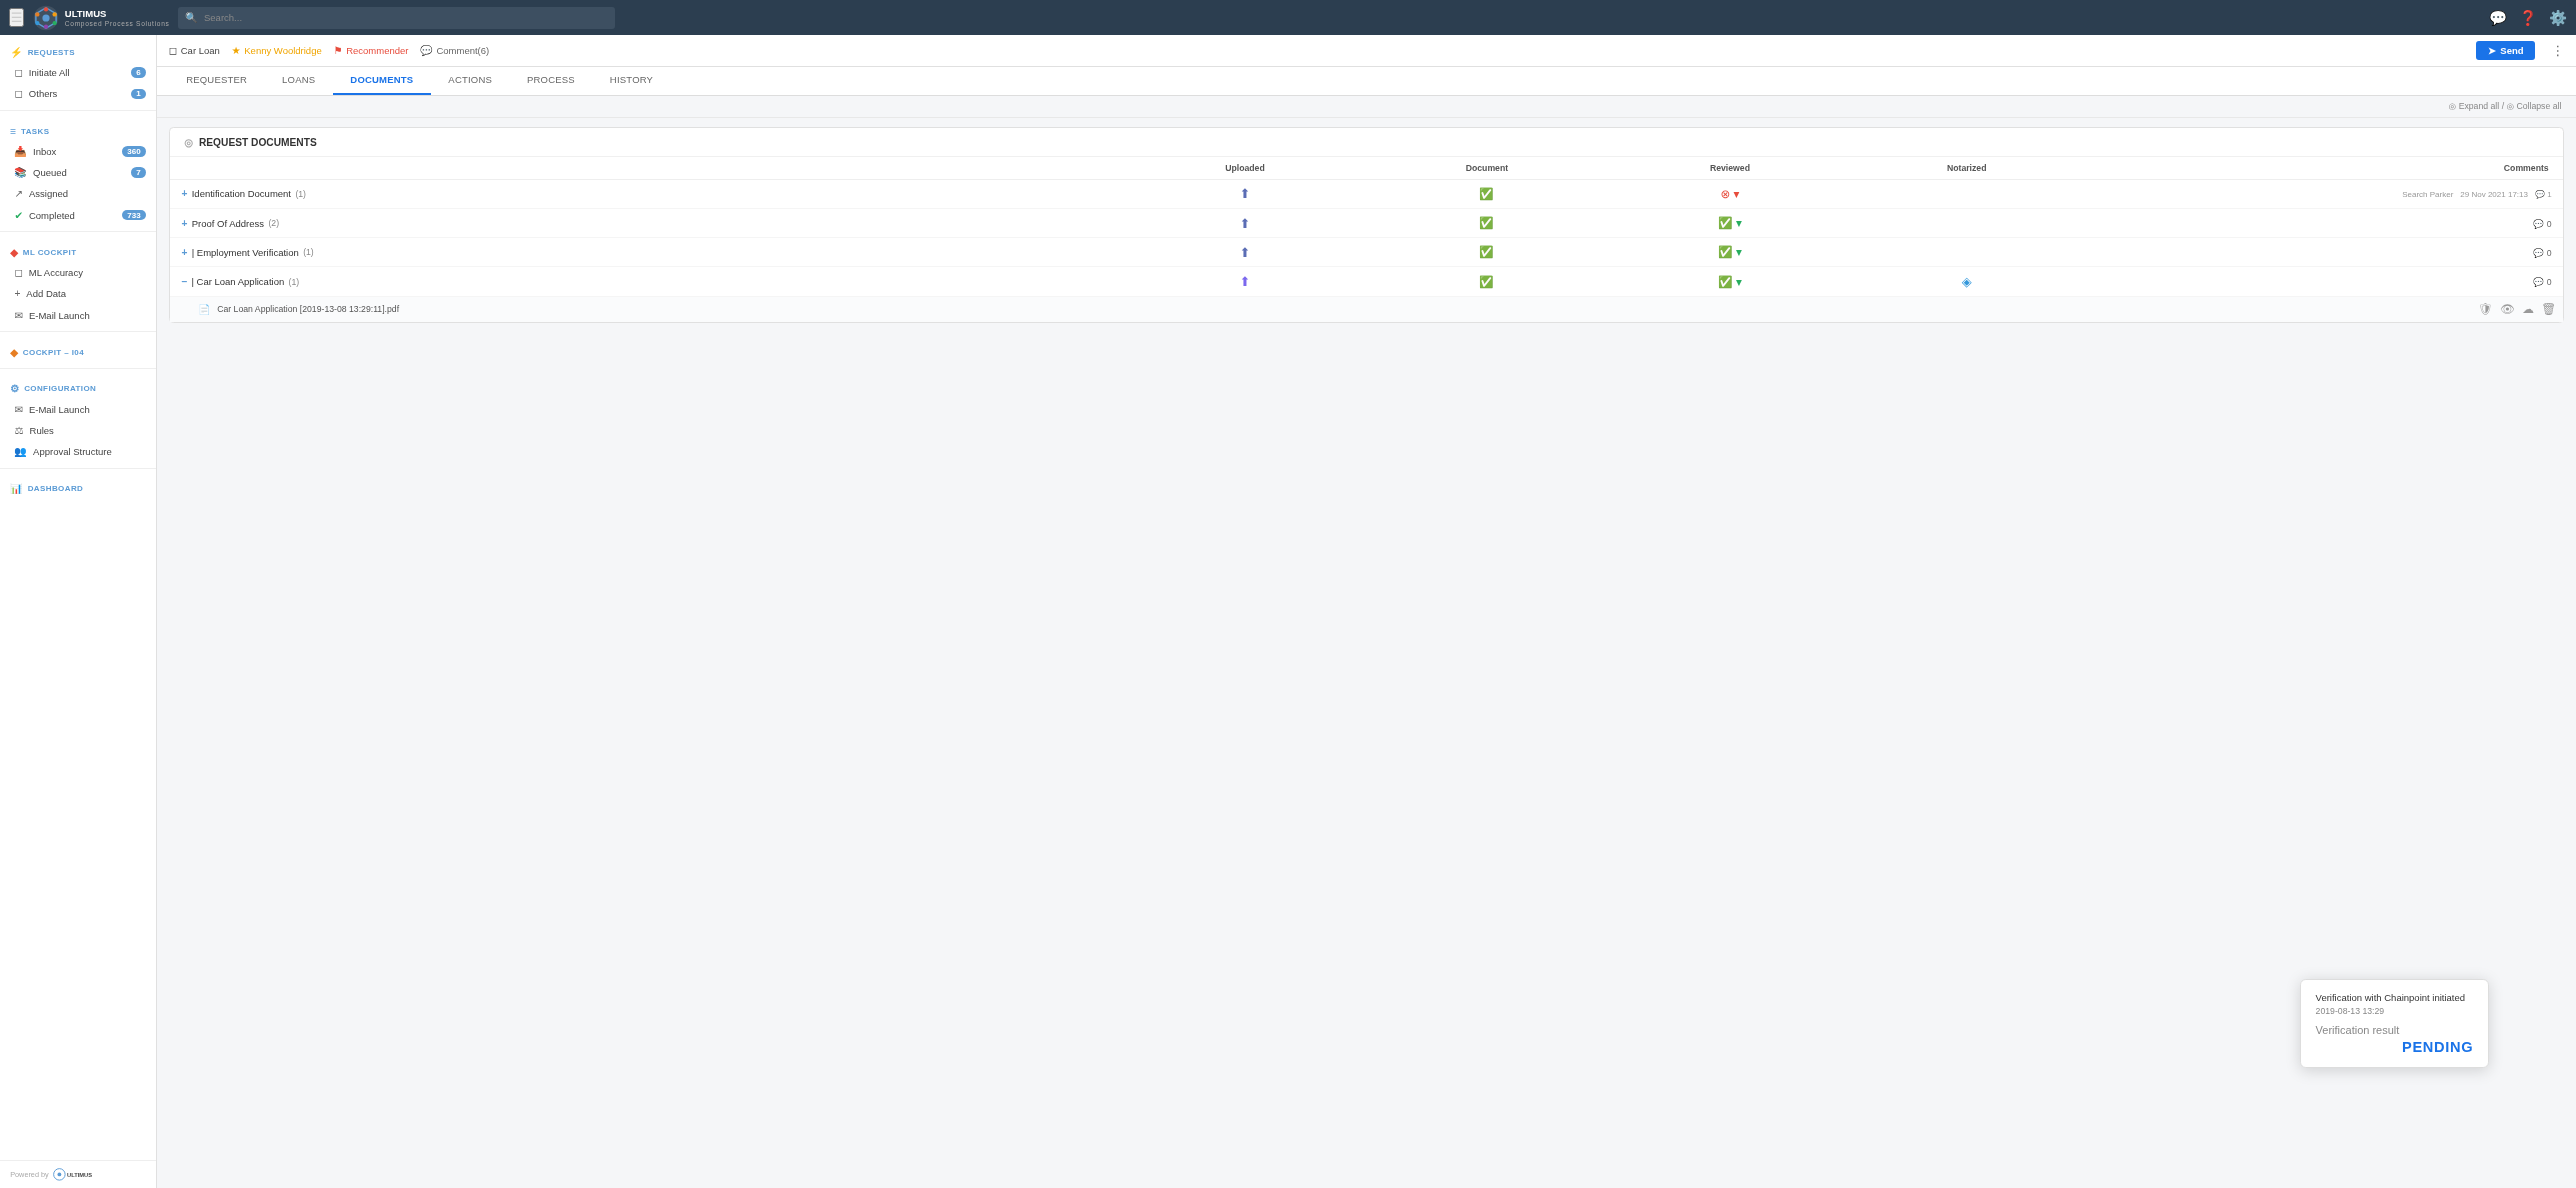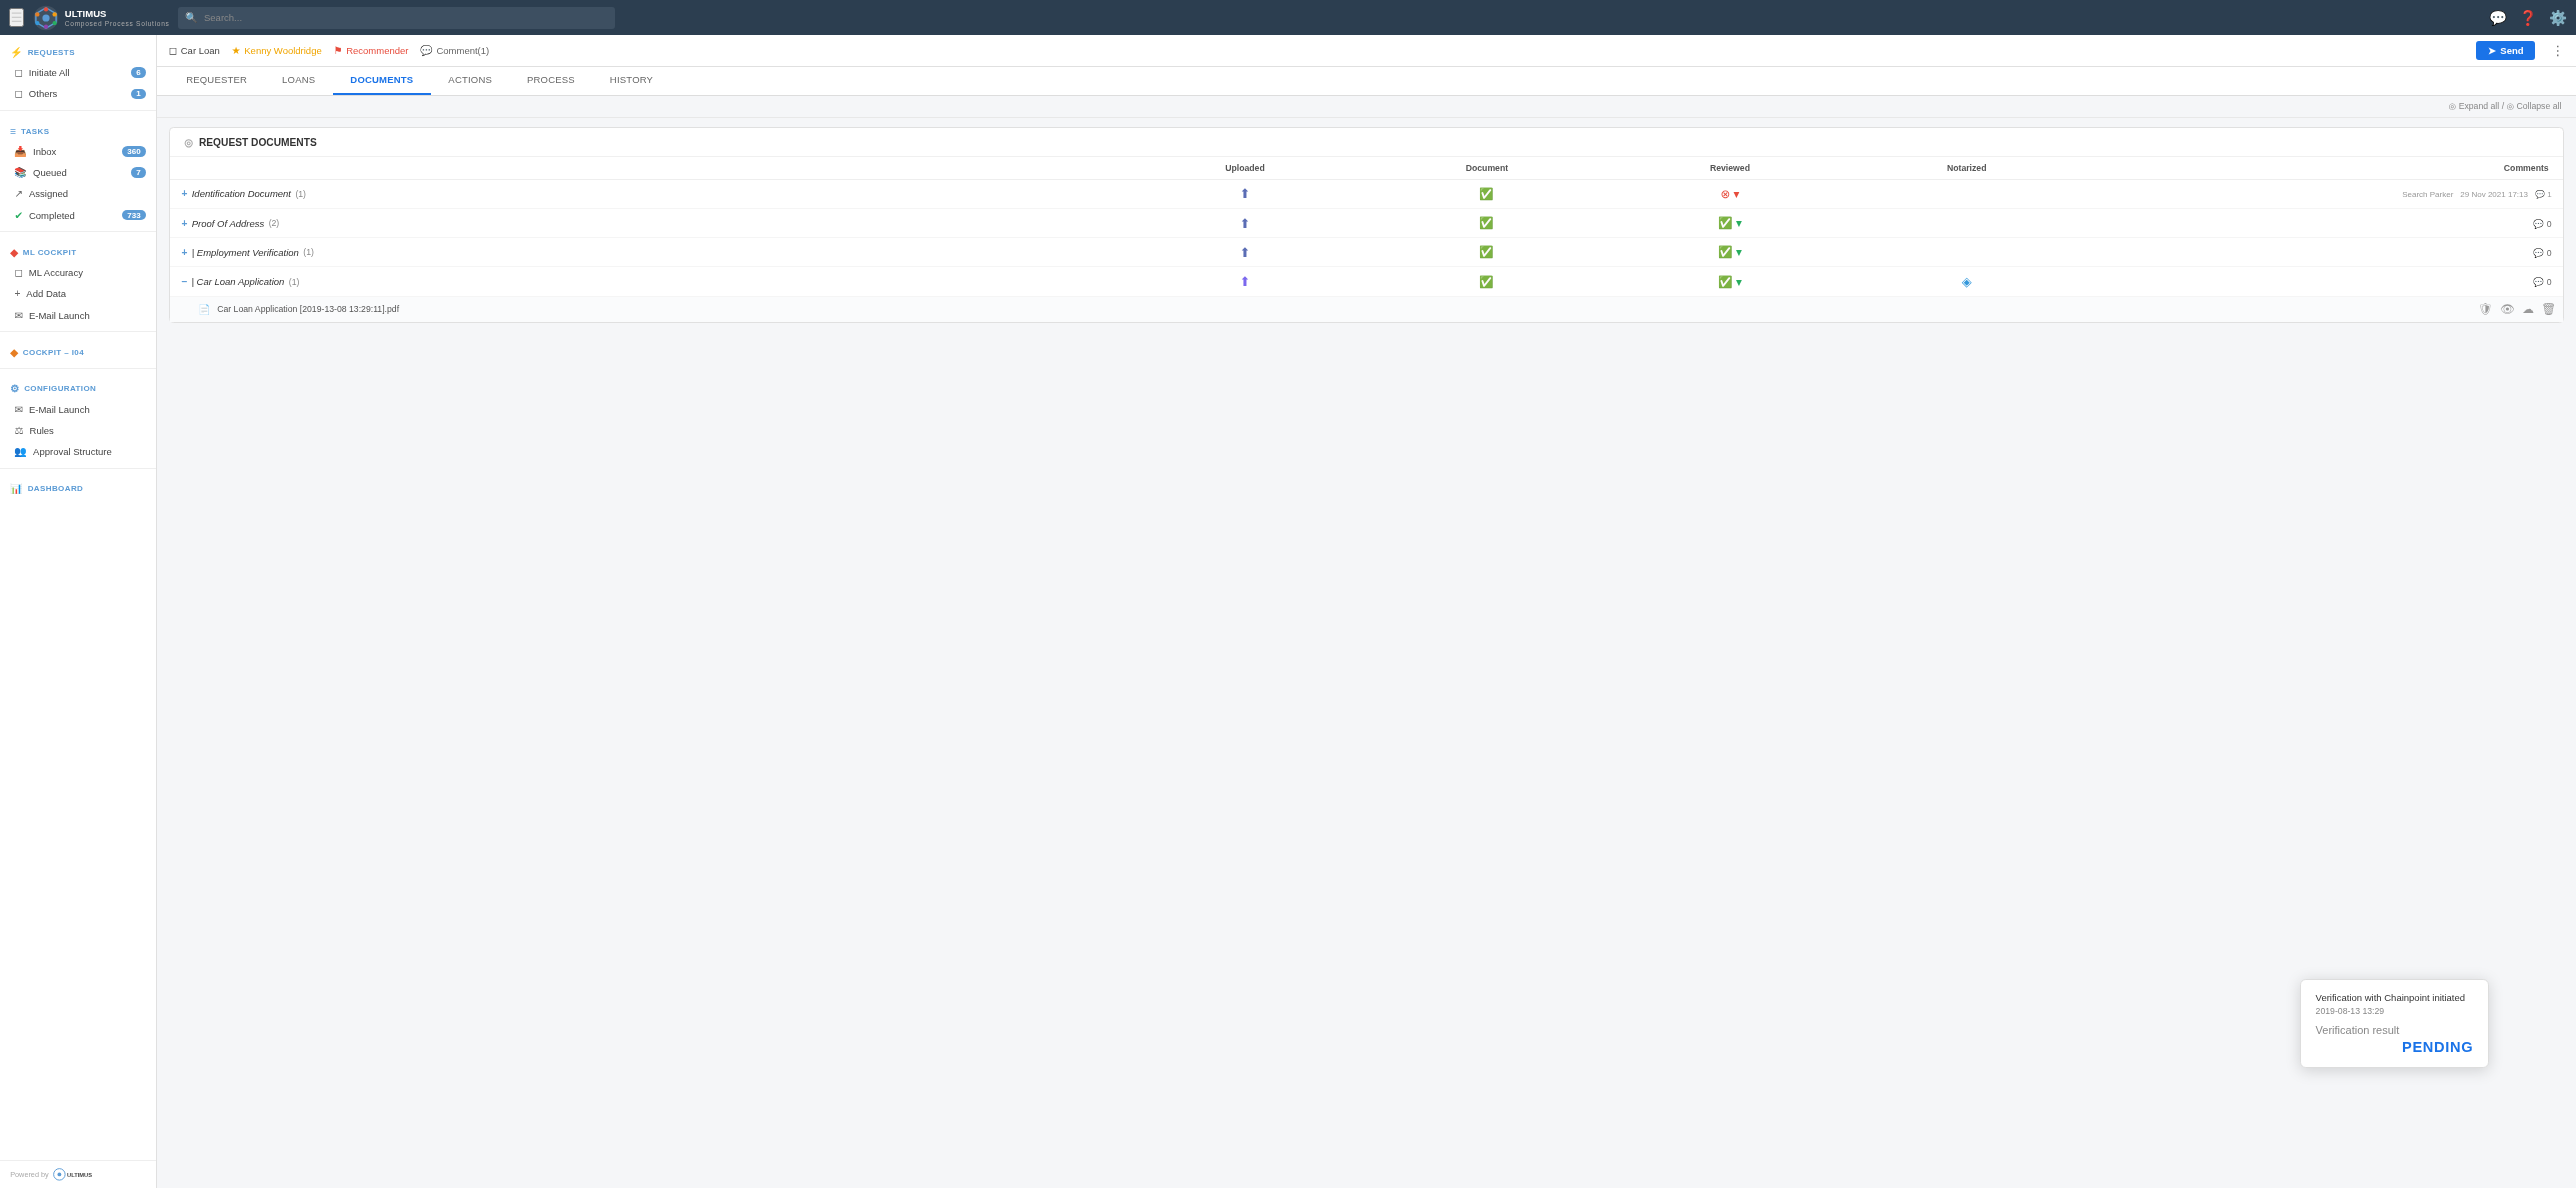--- a/index.html
+++ b/index.html
@@ -192,21 +192,21 @@
     .doc-table thead th:first-child { text-align: left; padding-left: 14.6px; }
     .doc-table thead th.comments-col { text-align: right; padding-right: 14.6px; }
     .doc-table tbody tr { border-bottom: 0.7px solid #f5f5f5; }
     .doc-table tbody tr:last-child { border-bottom: none; }
     .doc-table tbody td { padding: 6.6px 7.3px; text-align: center; vertical-align: middle; }
     .doc-table tbody td:first-child { text-align: left; padding-left: 11.7px; }
     .doc-table tbody td.comments-col { text-align: right; padding-right: 11.7px; }
 
     .doc-name-cell { display: flex; align-items: center; gap: 4.4px; }
     .doc-expand-btn { color: #5b9bd5; font-size: 10.2px; cursor: pointer; font-weight: bold; }
-    .doc-name { font-size: 9.5px; color: #333; font-style: italic; }
+    .doc-name { font-size: 9.5px; color: #333; }
     .doc-count { color: #888; font-size: 8.7px; }
 
     .icon-upload { color: #5b6db5; font-size: 13px; cursor: pointer; }
     .icon-verified { color: #27ae60; font-size: 11.7px; }
     .icon-reviewed { color: #27ae60; font-size: 11.7px; cursor: pointer; }
     .icon-reviewed-warn { color: #e74c3c; font-size: 11.7px; cursor: pointer; }
     .icon-diamond-active { color: #3498db; font-size: 13px; cursor: pointer; }
 
     .comment-meta { font-size: 8px; color: #999; }
     .comment-count { font-size: 8.7px; color: #666; }
@@ -402,21 +402,21 @@
       <div class="topbar-item star">
         <span class="ti-icon">★</span>
         <span>Kenny Wooldridge</span>
       </div>
       <div class="topbar-item flag">
         <span class="ti-icon">⚑</span>
         <span>Recommender</span>
       </div>
       <div class="topbar-item comment">
         <span class="ti-icon">💬</span>
-        <span>Comment(1)</span>
+        <span>Comment(6)</span>
       </div>
       <button class="topbar-send">
         <span>➤</span>
         <span>Send</span>
       </button>
       <span class="topbar-more">⋮</span>
     </div>
 
     <div class="content-tabs">
       <div class="tab-item">REQUESTER</div>

